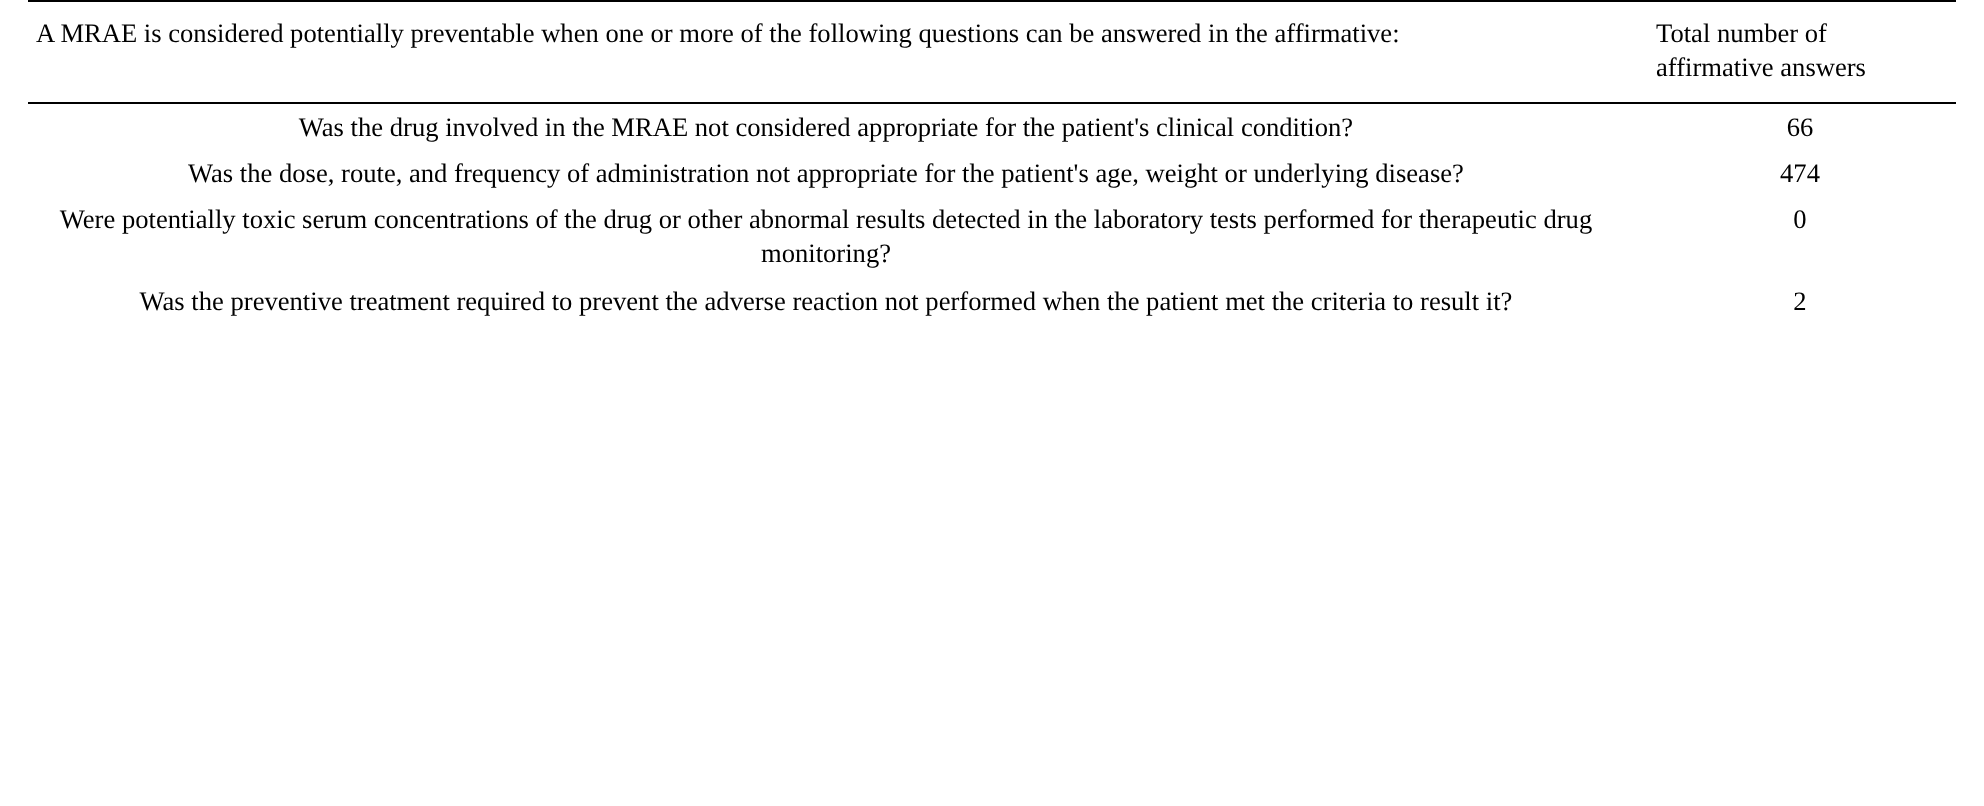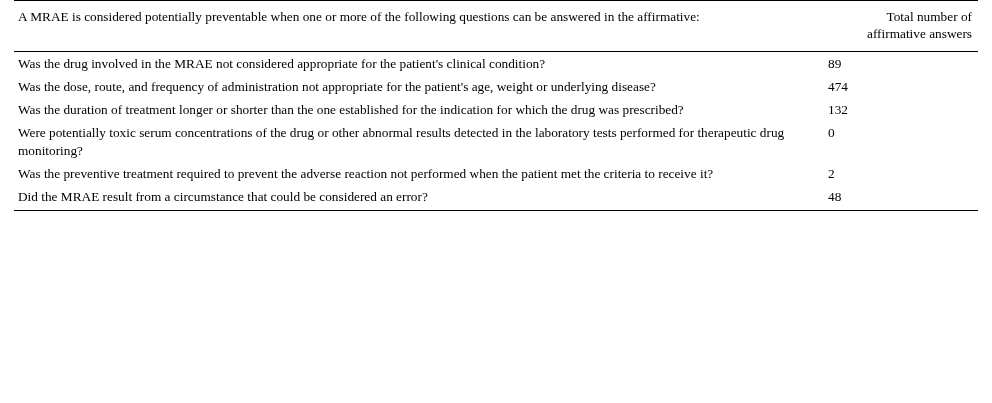--- a/index.html
+++ b/index.html
@@ -31,25 +31,25 @@
   thead th {
     font-weight: normal;
     text-align: left;
     vertical-align: top;
     padding: 7px 6px 8px 4px;
     border-top: 1.4px solid #000;
     border-bottom: 1.1px solid #000;
   }
   thead th.count-head {
     padding-left: 14px;
-    text-align: right;
   }
   tbody td {
     vertical-align: top;
     padding: 3.0px 6px 3.0px 4px;
+    text-align: center;
   }
   tbody td.count-cell {
     padding-left: 14px;
   }
   tbody tr.last-row td {
     border-bottom: 1.4px solid #000;
     padding-bottom: 4px;
   }
   .hdr-line { display: block; }
 </style>
@@ -67,37 +67,29 @@
         <th>A MRAE is considered potentially preventable when one or more of the following questions can be answered in the affirmative:</th>
         <th class="count-head">
           <span class="hdr-line">Total number of</span>
           <span class="hdr-line">affirmative answers</span>
         </th>
       </tr>
     </thead>
     <tbody>
       <tr>
         <td>Was the drug involved in the MRAE not considered appropriate for the patient's clinical condition?</td>
-        <td class="count-cell">89</td>
+        <td class="count-cell">66</td>
       </tr>
       <tr>
         <td>Was the dose, route, and frequency of administration not appropriate for the patient's age, weight or underlying disease?</td>
         <td class="count-cell">474</td>
       </tr>
       <tr>
-        <td>Was the duration of treatment longer or shorter than the one established for the indication for which the drug was prescribed?</td>
-        <td class="count-cell">132</td>
-      </tr>
-      <tr>
         <td>Were potentially toxic serum concentrations of the drug or other abnormal results detected in the laboratory tests performed for therapeutic drug monitoring?</td>
         <td class="count-cell">0</td>
       </tr>
       <tr>
-        <td>Was the preventive treatment required to prevent the adverse reaction not performed when the patient met the criteria to receive it?</td>
+        <td>Was the preventive treatment required to prevent the adverse reaction not performed when the patient met the criteria to result it?</td>
         <td class="count-cell">2</td>
-      </tr>
-      <tr class="last-row">
-        <td>Did the MRAE result from a circumstance that could be considered an error?</td>
-        <td class="count-cell">48</td>
       </tr>
     </tbody>
   </table>
 </div>
 
 </body></html>

